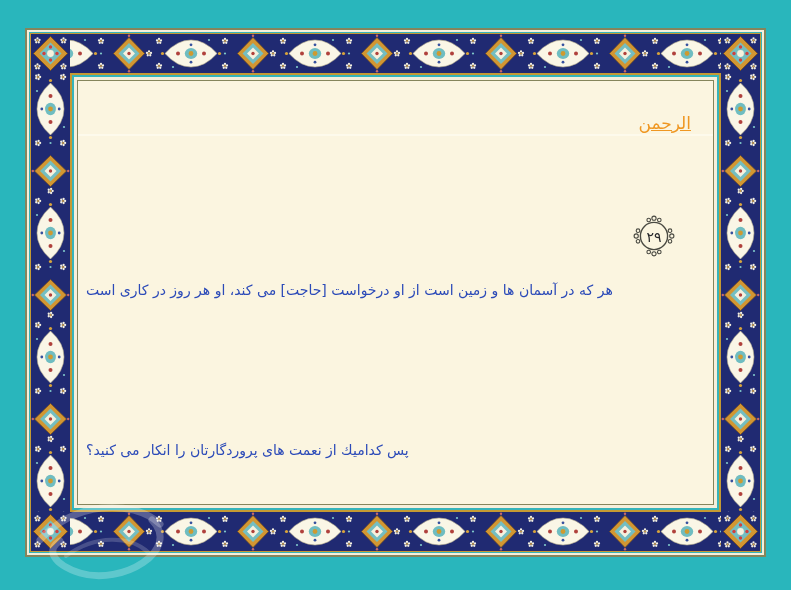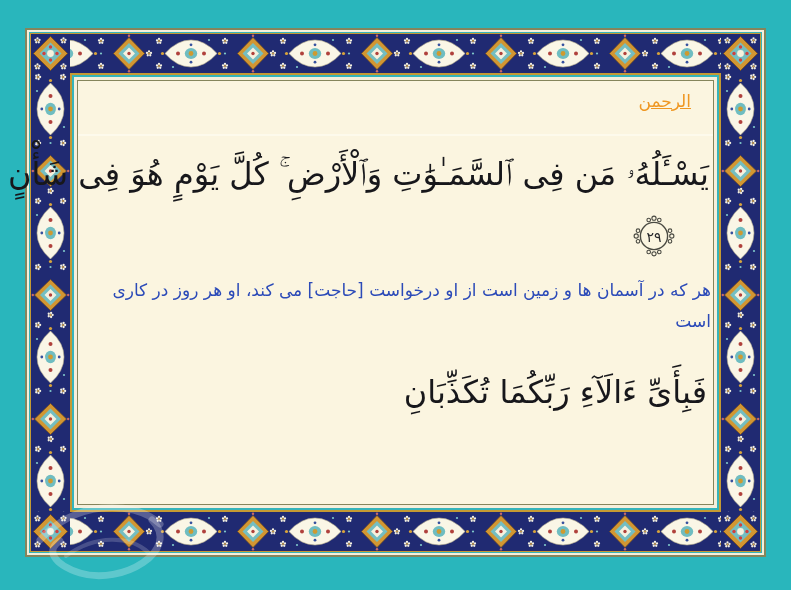--- a/index.html
+++ b/index.html
@@ -7,37 +7,37 @@
     width:791px;height:590px;position:relative;overflow:hidden;
     background:#29b6bc;
     font-family:"DejaVu Sans",sans-serif;
   }
   .frame-svg{position:absolute;left:0;top:0}
   .content{
     position:absolute;left:78px;top:81px;width:635px;height:423px;
     direction:rtl;color:#1a1a1e;
   }
   .surah-title{
-    position:absolute;top:10px;right:22px;
+    position:absolute;top:32px;right:22px;
     font-size:17px;color:#ef9722;text-decoration:underline;
   }
   .header-divider{
     position:absolute;top:53px;left:0;right:0;height:2px;
     background:#fefbf0;opacity:.75;
   }
   .ayah{
     position:absolute;text-align:right;font-size:32px;line-height:58px;
     color:#17171b;white-space:nowrap;
   }
   .ayah-29{top:64px;right:4px;left:0}
   .ayah-30{top:282px;right:6px;left:0}
   .num-row{position:absolute;top:134px;right:38px;width:42px;height:42px}
   .translation{
-    position:absolute;text-align:right;
-    font-size:17px;line-height:31px;color:#2b4ab8;
+    position:absolute;text-align:left;
+    font-size:14px;line-height:31px;color:#2b4ab8;
   }
   .t1{top:194px;right:2px;left:8px}
   .t2{top:354px;right:2px;left:8px}
   .medallion-inline{display:inline-block;vertical-align:-8px;margin-inline-start:10px}
 </style>
 </head>
 <body>
 
 <svg class="frame-svg" width="791" height="590" viewBox="0 0 791 590">
   <defs>
@@ -153,33 +153,33 @@
     <path d="M 66 556 C 96 534, 130 536, 148 552" stroke-width="4" stroke-opacity="0.18"></path>
   </g>
 </svg>
 
 <div class="content">
 
   <div class="surah-title">الرحمن</div>
 
   <div class="header-divider"></div>
 
-  <div class="ayah ayah-29">يَسْـَٔلُهُۥ مَن فِى ٱلسَّمَـٰوَٰتِ وَٱلْأَرْضِ ۚ كُلَّ يَوْمٍ هُوَ فِى شَأْنٍ</div>
 
   <div class="num-row">
     <svg width="42" height="42" viewBox="-21 -21 42 42">
       <circle r="13.6" fill="none" stroke="#4a4a42" stroke-width="1.4"></circle>
       <use href="#crown"></use>
       <use href="#crown" transform="rotate(90)"></use>
       <use href="#crown" transform="rotate(180)"></use>
       <use href="#crown" transform="rotate(270)"></use>
       <text y="5.6" text-anchor="middle" font-size="14" fill="#26262a">٢٩</text>
     </svg>
   </div>
 
   <div class="translation t1">هر كه در آسمان ها و زمين است از او درخواست [حاجت] مى كند، او هر روز در كارى است</div>
 
   <div class="ayah ayah-30">
-    <span>فَبِأَىِّ ءَالَآءِ رَبِّكُمَا تُكَذِّبَانِ</span>
+    
   </div>
 
+  <div class="translation t2">پس كداميك از نعمت هاى پروردگارتان را انكار مى كنيد؟</div>
 
 </div>
 
 </body></html>

